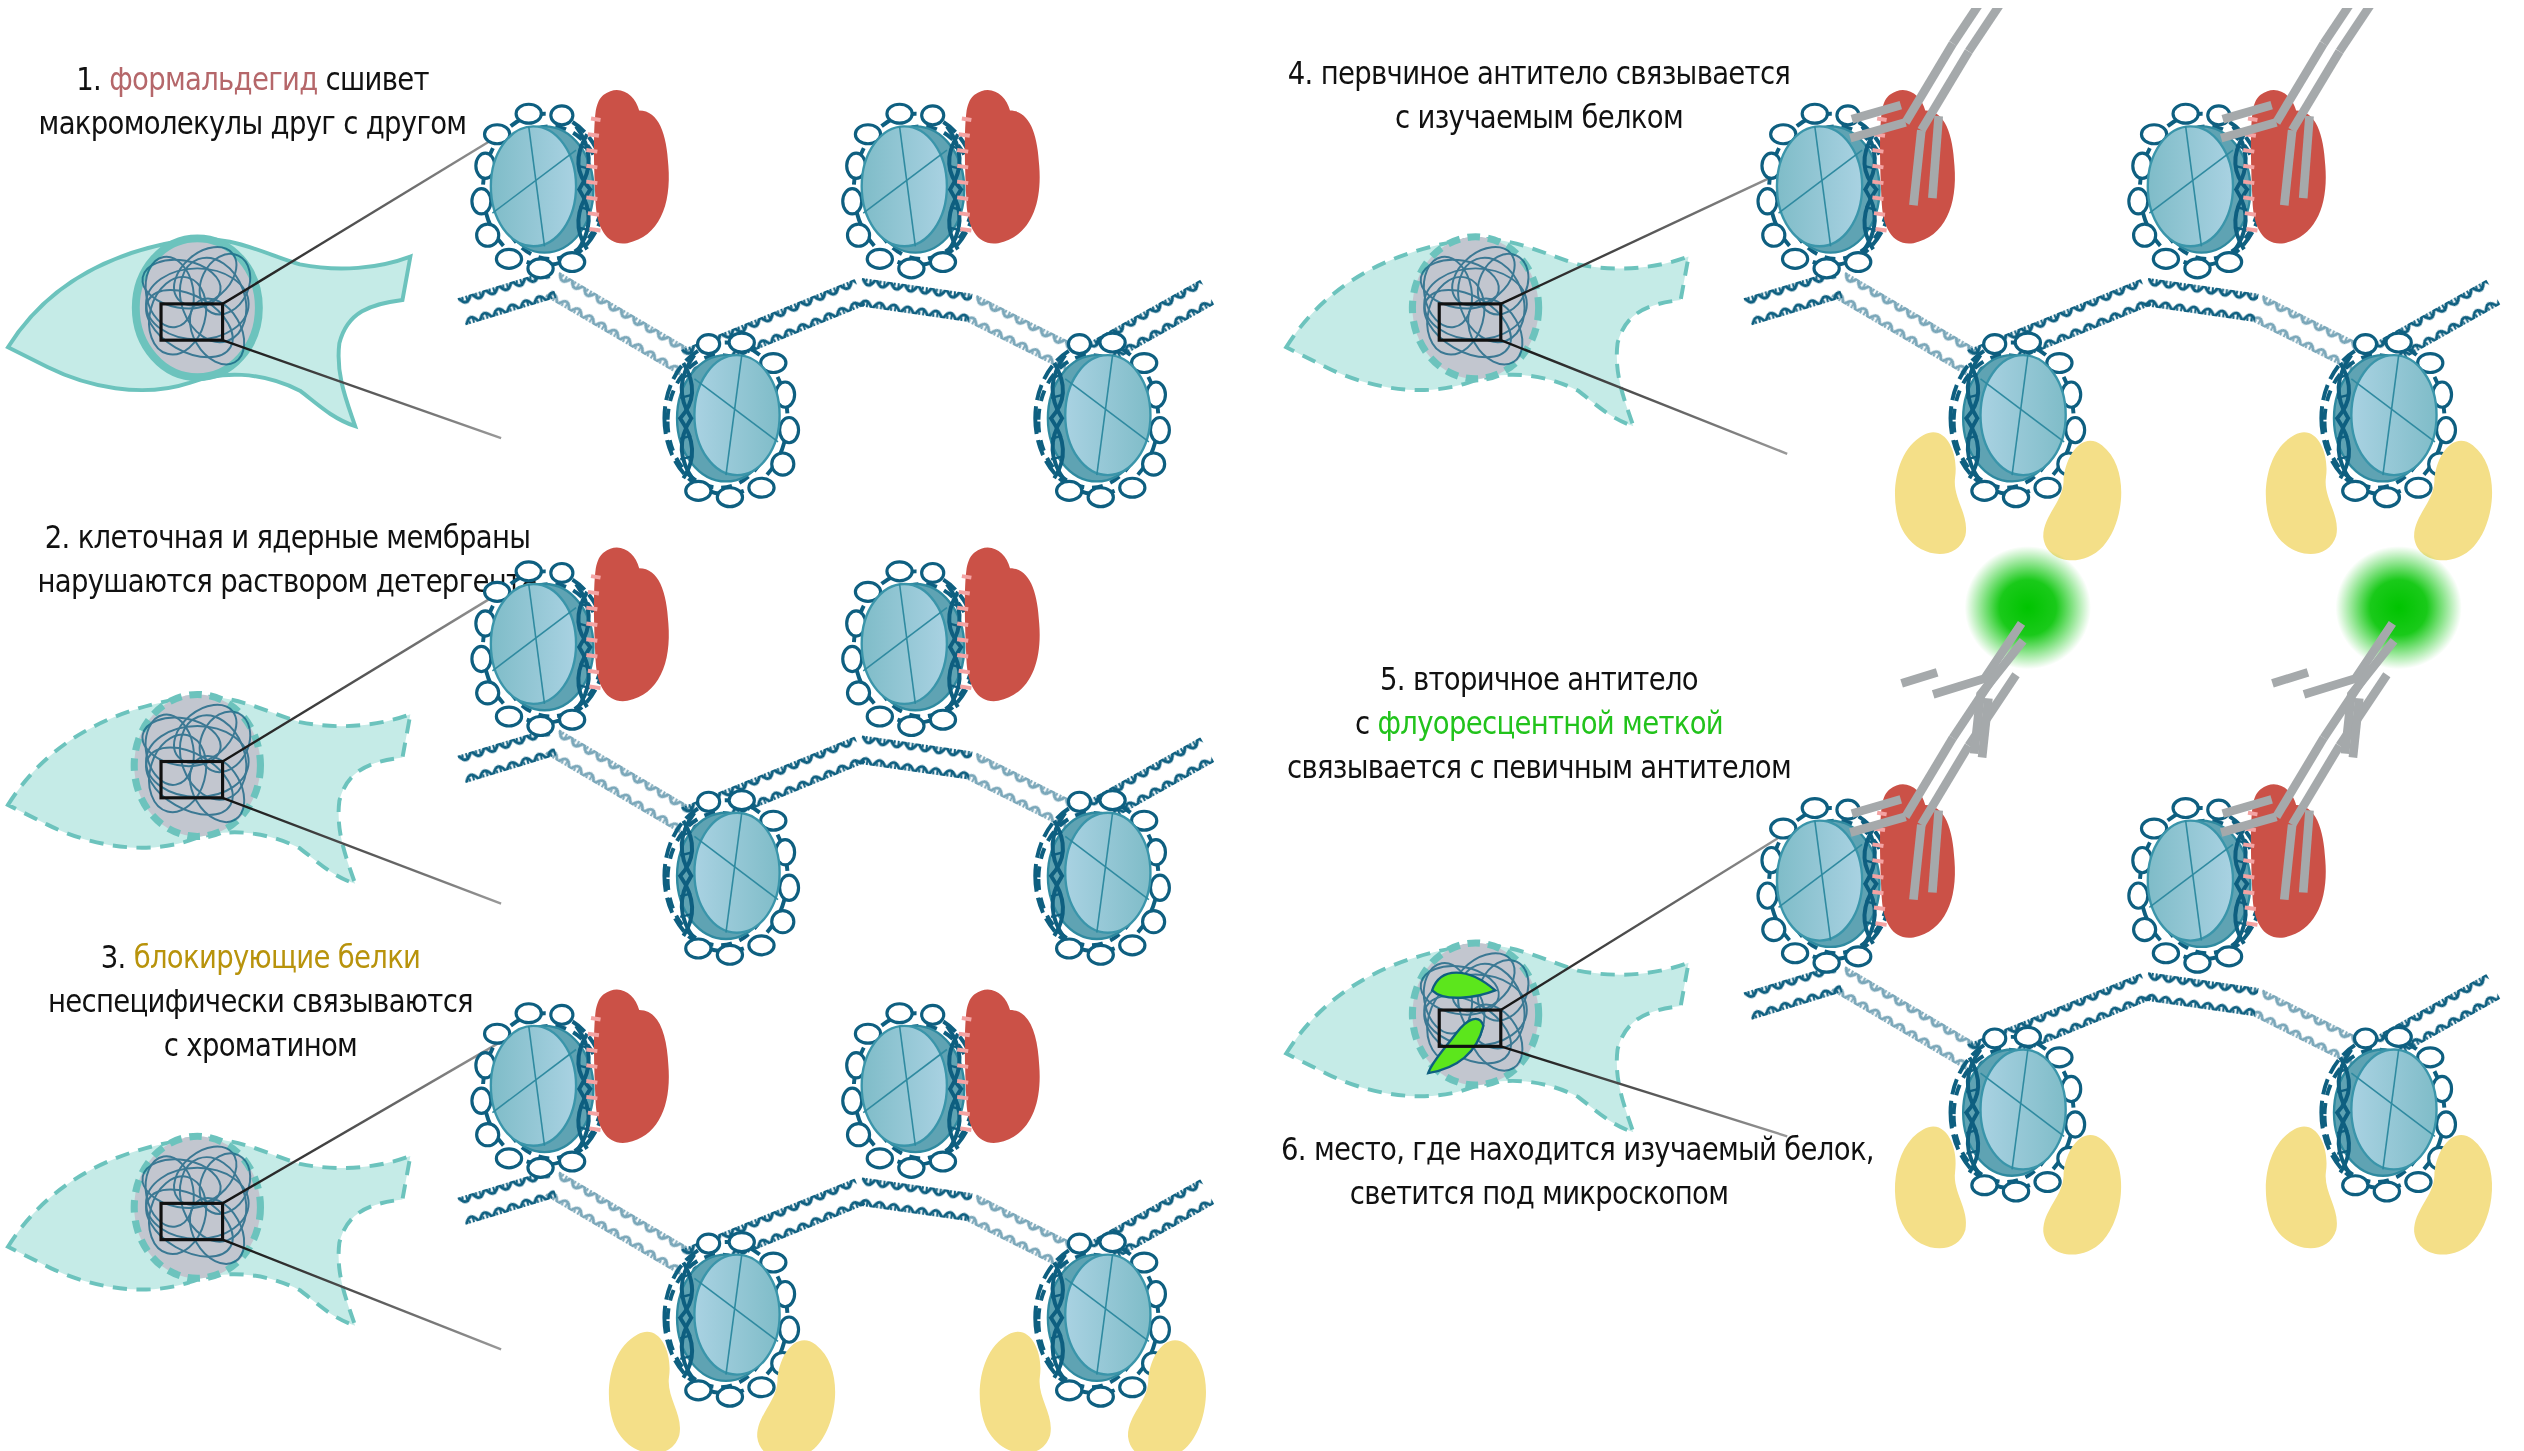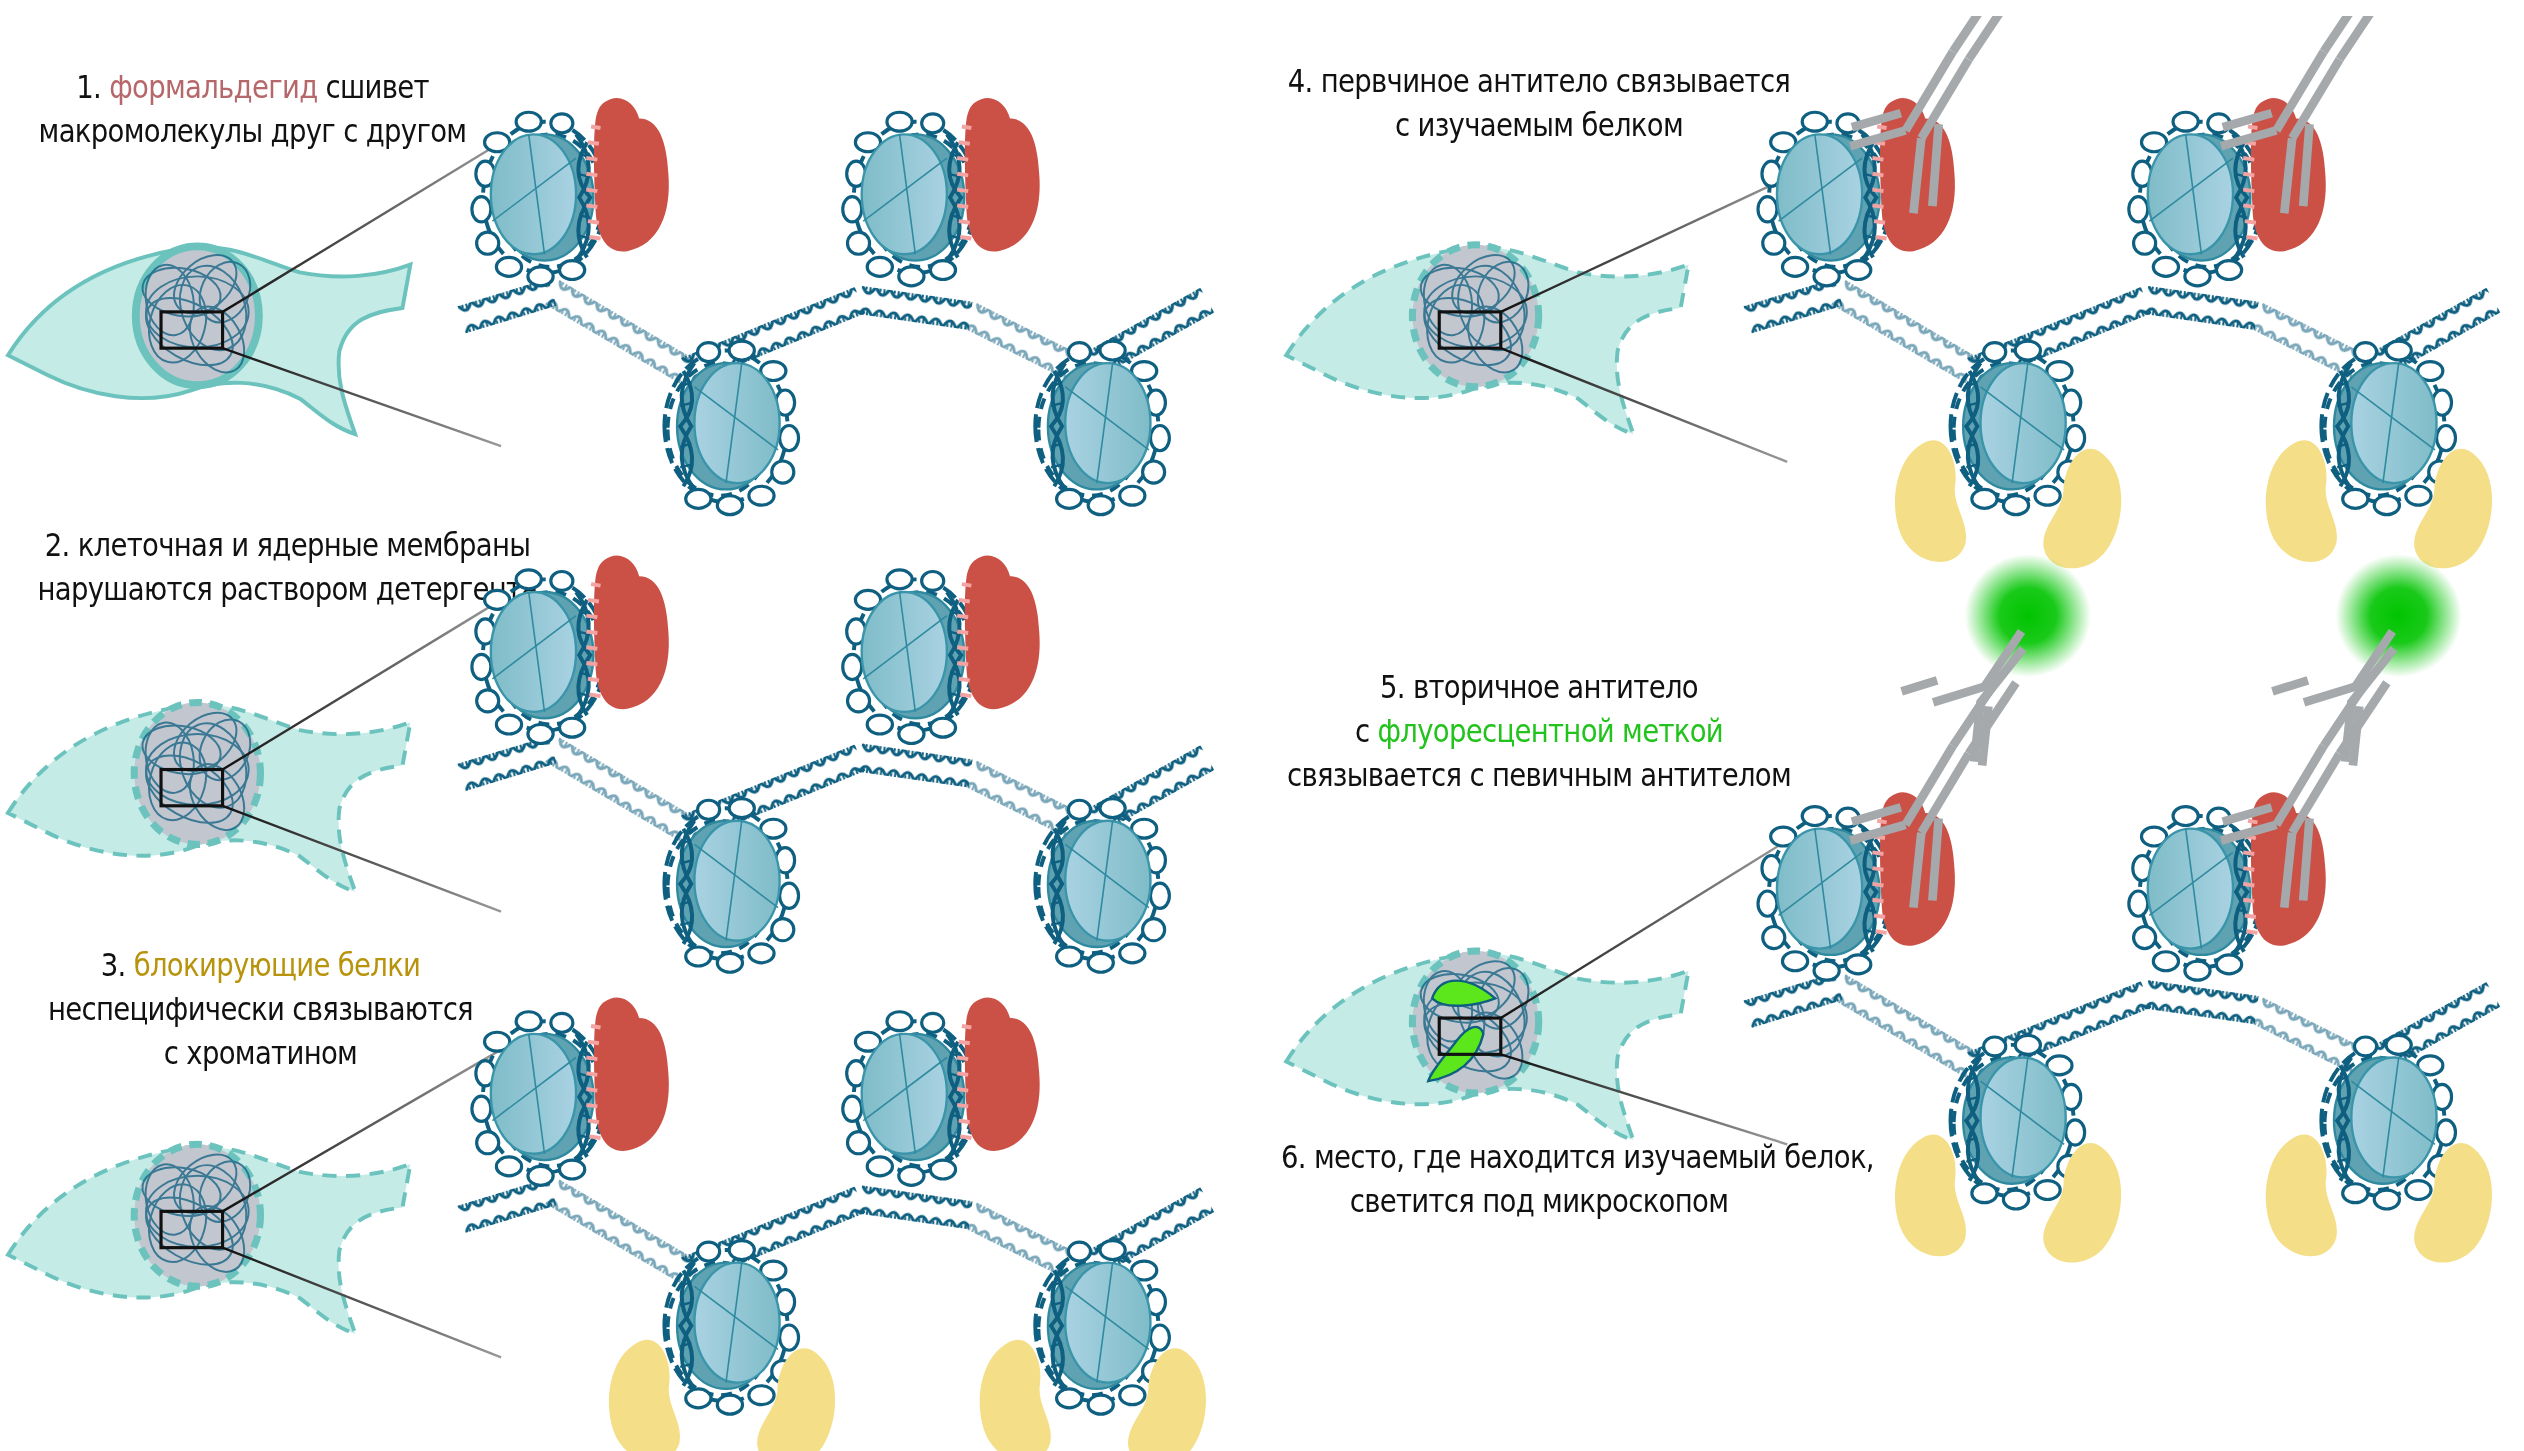--- a/index.html
+++ b/index.html
@@ -1,18 +1,18 @@
 <!DOCTYPE html>
 <html style="font-size:12.6px"><head>
 <meta charset="utf-8">
 <style>
   html, body { margin:0; padding:0; background:#ffffff; }
   body { width:2525px; height:1451px; position:relative; overflow:hidden;
          font-family:"DejaVu Sans", "Liberation Sans", sans-serif; }
-  #stage { position:absolute; left:0; top:16px; width:2525px; height:1121px; }
+  #stage { position:absolute; left:0; top:8px; width:2525px; height:1121px; }
   .caption { position:absolute; text-align:center; color:#111; font-size:32px;
              line-height:44px; letter-spacing:-0.8px; transform:scaleX(0.86); transform-origin:center top;
              white-space:nowrap; }
   .caption .hl-red { color:#b5676a; }
   .caption .hl-gold { color:#b8930c; }
   .caption .hl-green { color:#22c31c; }
   .panel-svg { position:absolute; left:0; top:0; }
 </style>
 </head>
 <body>

